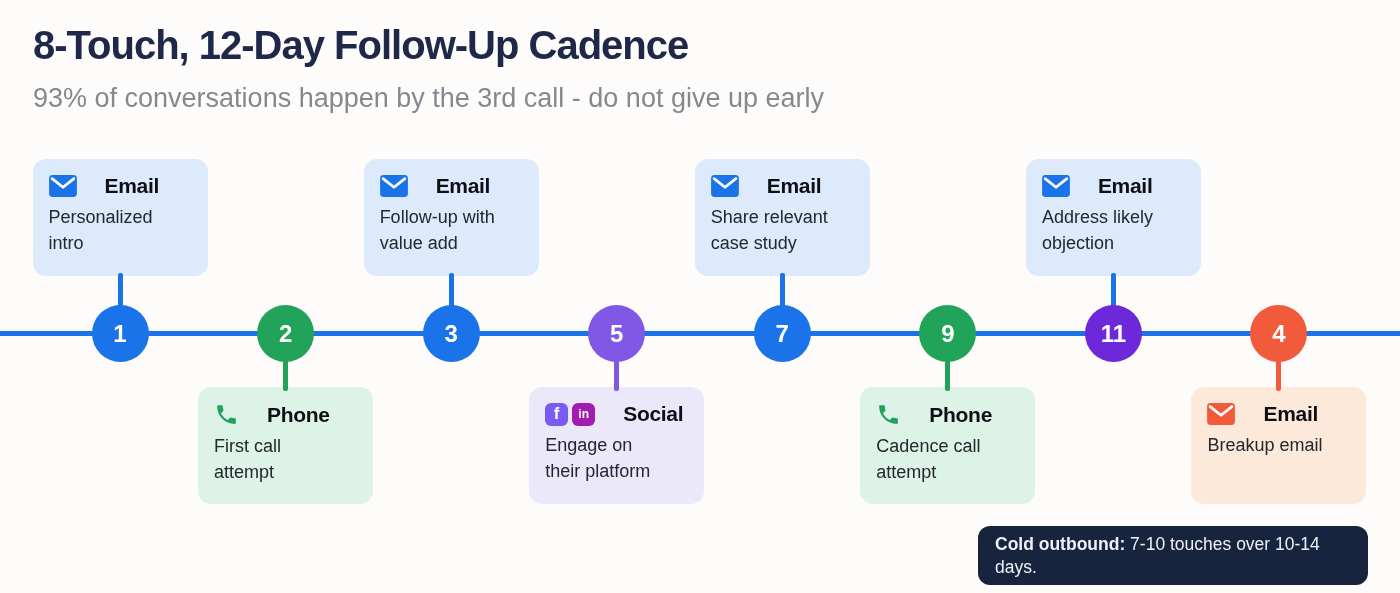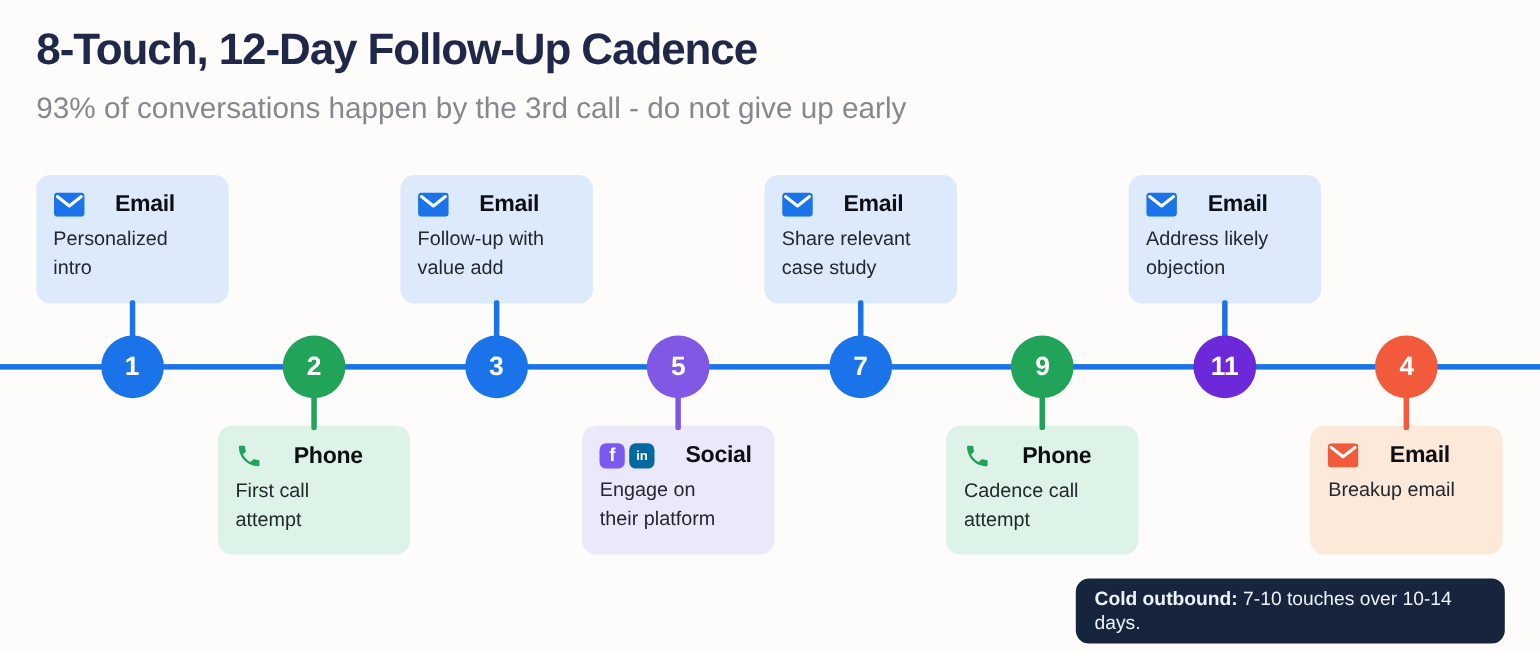--- a/index.html
+++ b/index.html
@@ -34,21 +34,21 @@
   .icon{display:none;}
   .show-email .icon-email{display:inline-flex;}
   .show-phone .icon-phone{display:inline-flex;}
   .show-social .icon-social{display:inline-flex;gap:4px;}
   .tile{width:23px;height:23px;border-radius:6px;display:flex;align-items:center;justify-content:center;
     color:#fff;font-weight:700;}
   .tile-fb{font-size:17px;}
   .tile-li{font-size:12px;letter-spacing:0;}
 
   .footnote{position:absolute;left:978px;top:515px;width:390px;height:59px;border-radius:12px;
-    box-sizing:border-box;padding:7px 17px;display:flex;flex-direction:row;justify-content:center;
+    box-sizing:border-box;padding:7px 17px;display:flex;flex-direction:column;justify-content:center;
     color:#eef1f6;font-size:17.5px;line-height:1.27;}
   .footnote .b{font-weight:700;}
 </style>
 </head>
 <body>
 
 <div class="canvas">
   <h1 class="page-title" style="color: rgb(31, 40, 73);">8-Touch, 12-Day Follow-Up Cadence</h1>
   <p class="page-subtitle" style="color: rgb(133, 137, 143);">93% of conversations happen by the 3rd call - do not give up early</p>
   <div class="timeline-line" style="background: rgb(26, 115, 232);"></div>
@@ -112,21 +112,21 @@
     <div class="day-circle" style="background: rgb(26, 115, 232);">
       <span>3</span>
     </div>
   </div>
       <div class="touch pos-below show-social" style="left: 529.21px;">
     <div class="card" style="background: rgb(235, 232, 250);">
       <div class="card-head">
 
         <span class="icon icon-social">
           <span class="tile tile-fb" style="background: rgb(123, 90, 242);">f</span>
-          <span class="tile tile-li" style="background: #0369a1;">in</span>
+          <span class="tile tile-li" style="background: #a21caf;">in</span>
         </span>
         <span class="channel">Social</span>
       </div>
       <div class="desc">Engage on
 their platform</div>
     </div>
     <div class="connector" style="background: rgb(129, 87, 230);"></div>
     <div class="day-circle" style="background: rgb(129, 87, 230);">
       <span>5</span>
     </div>

